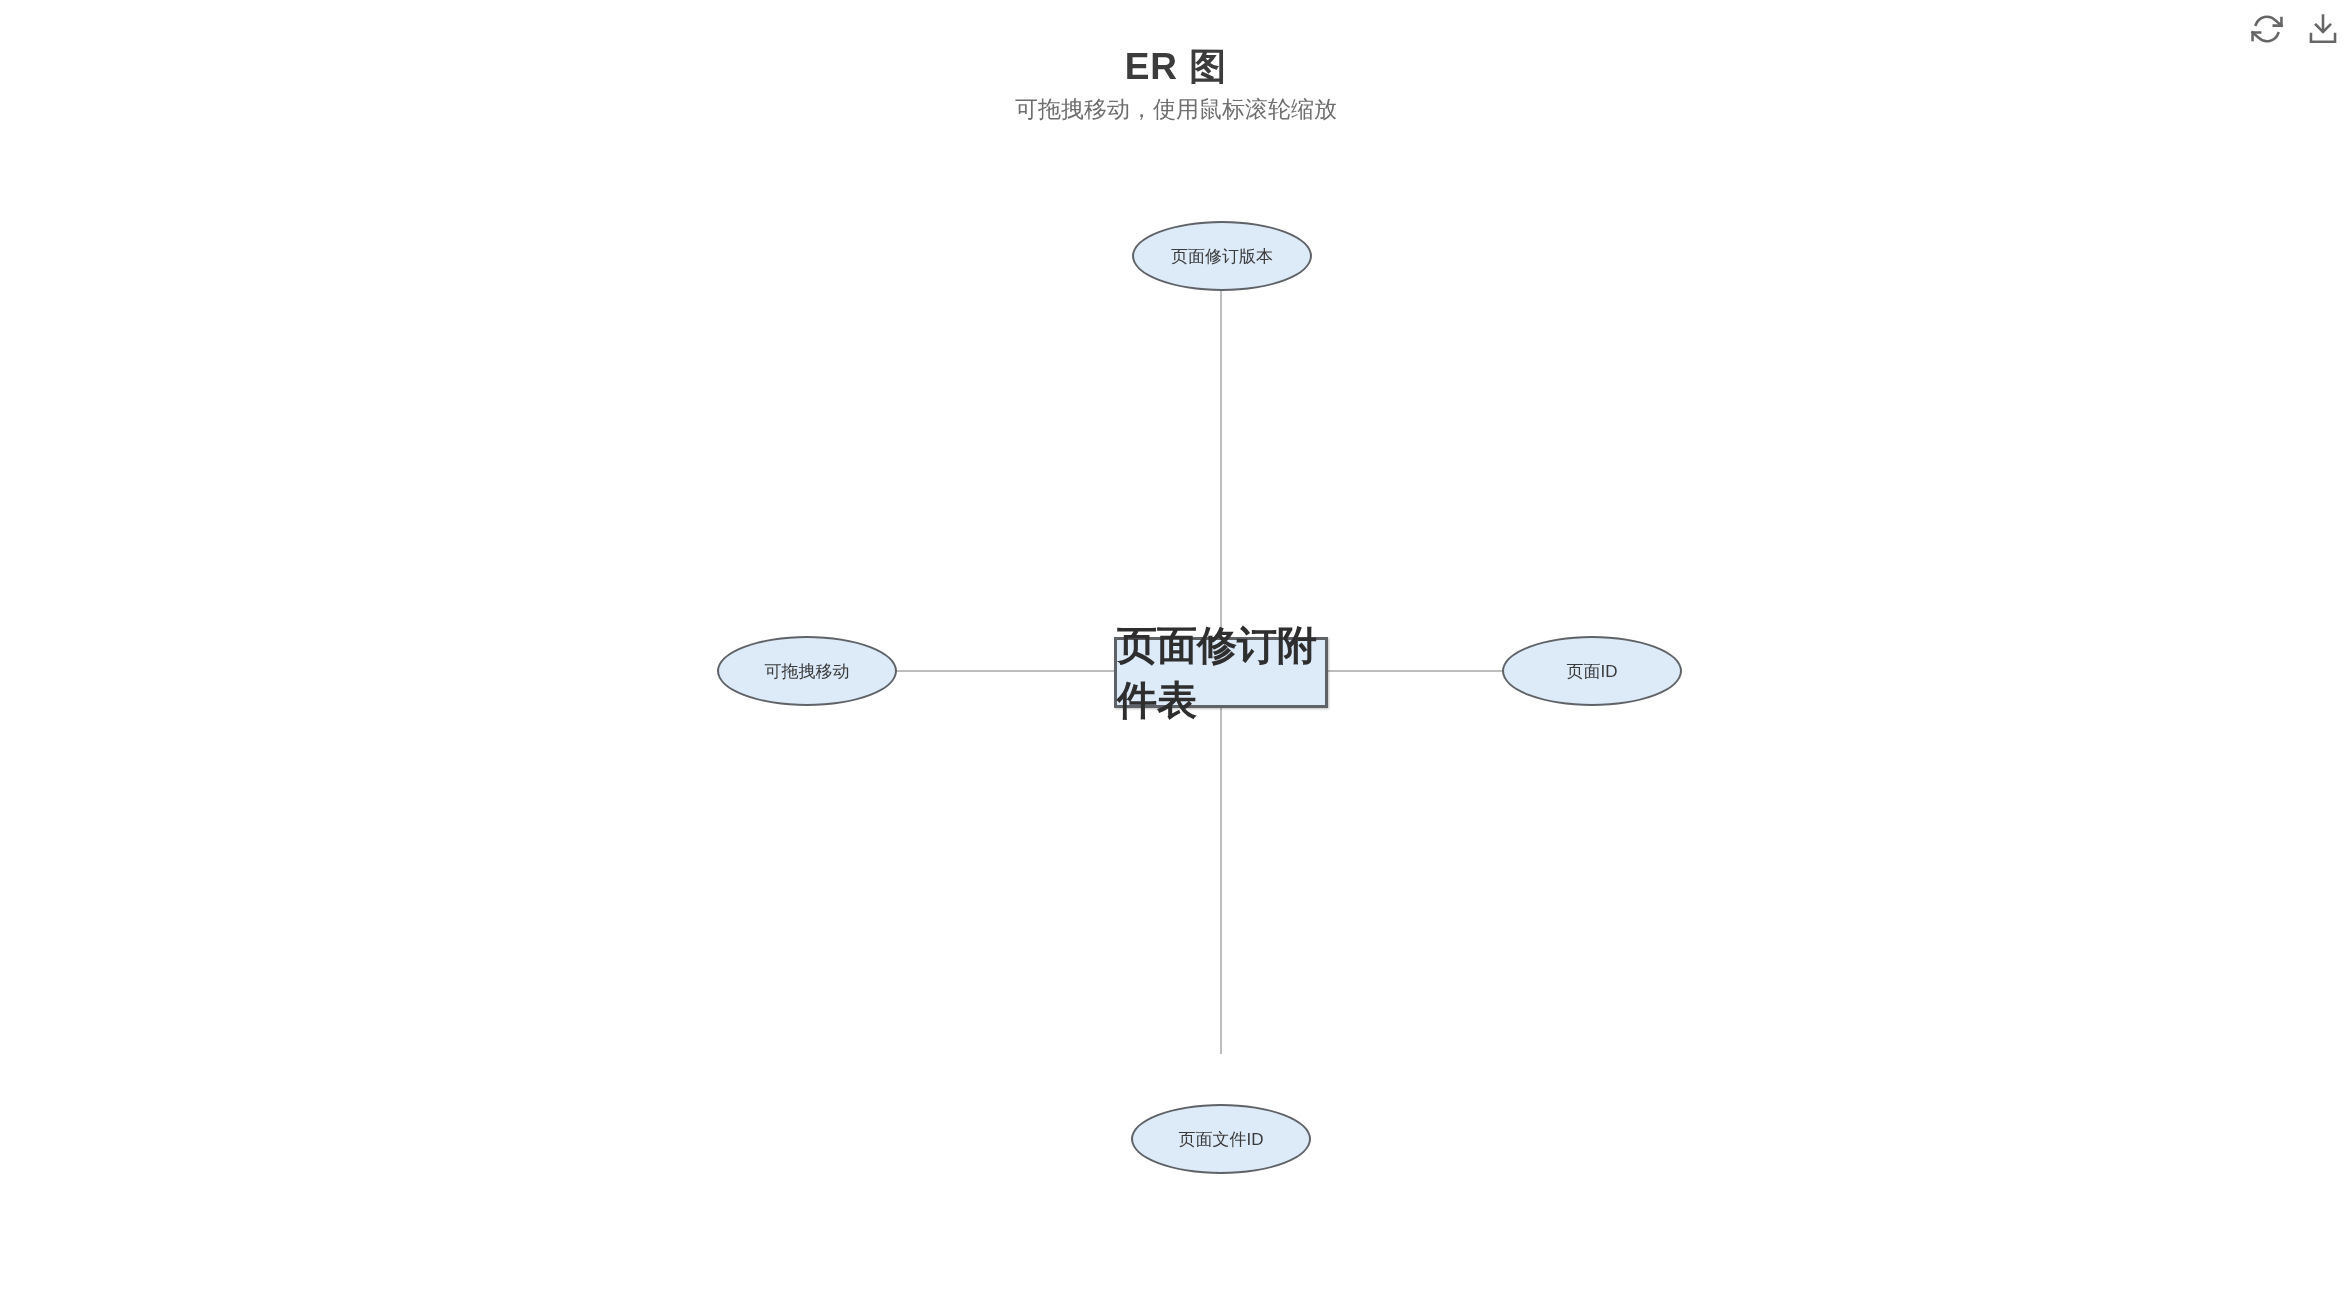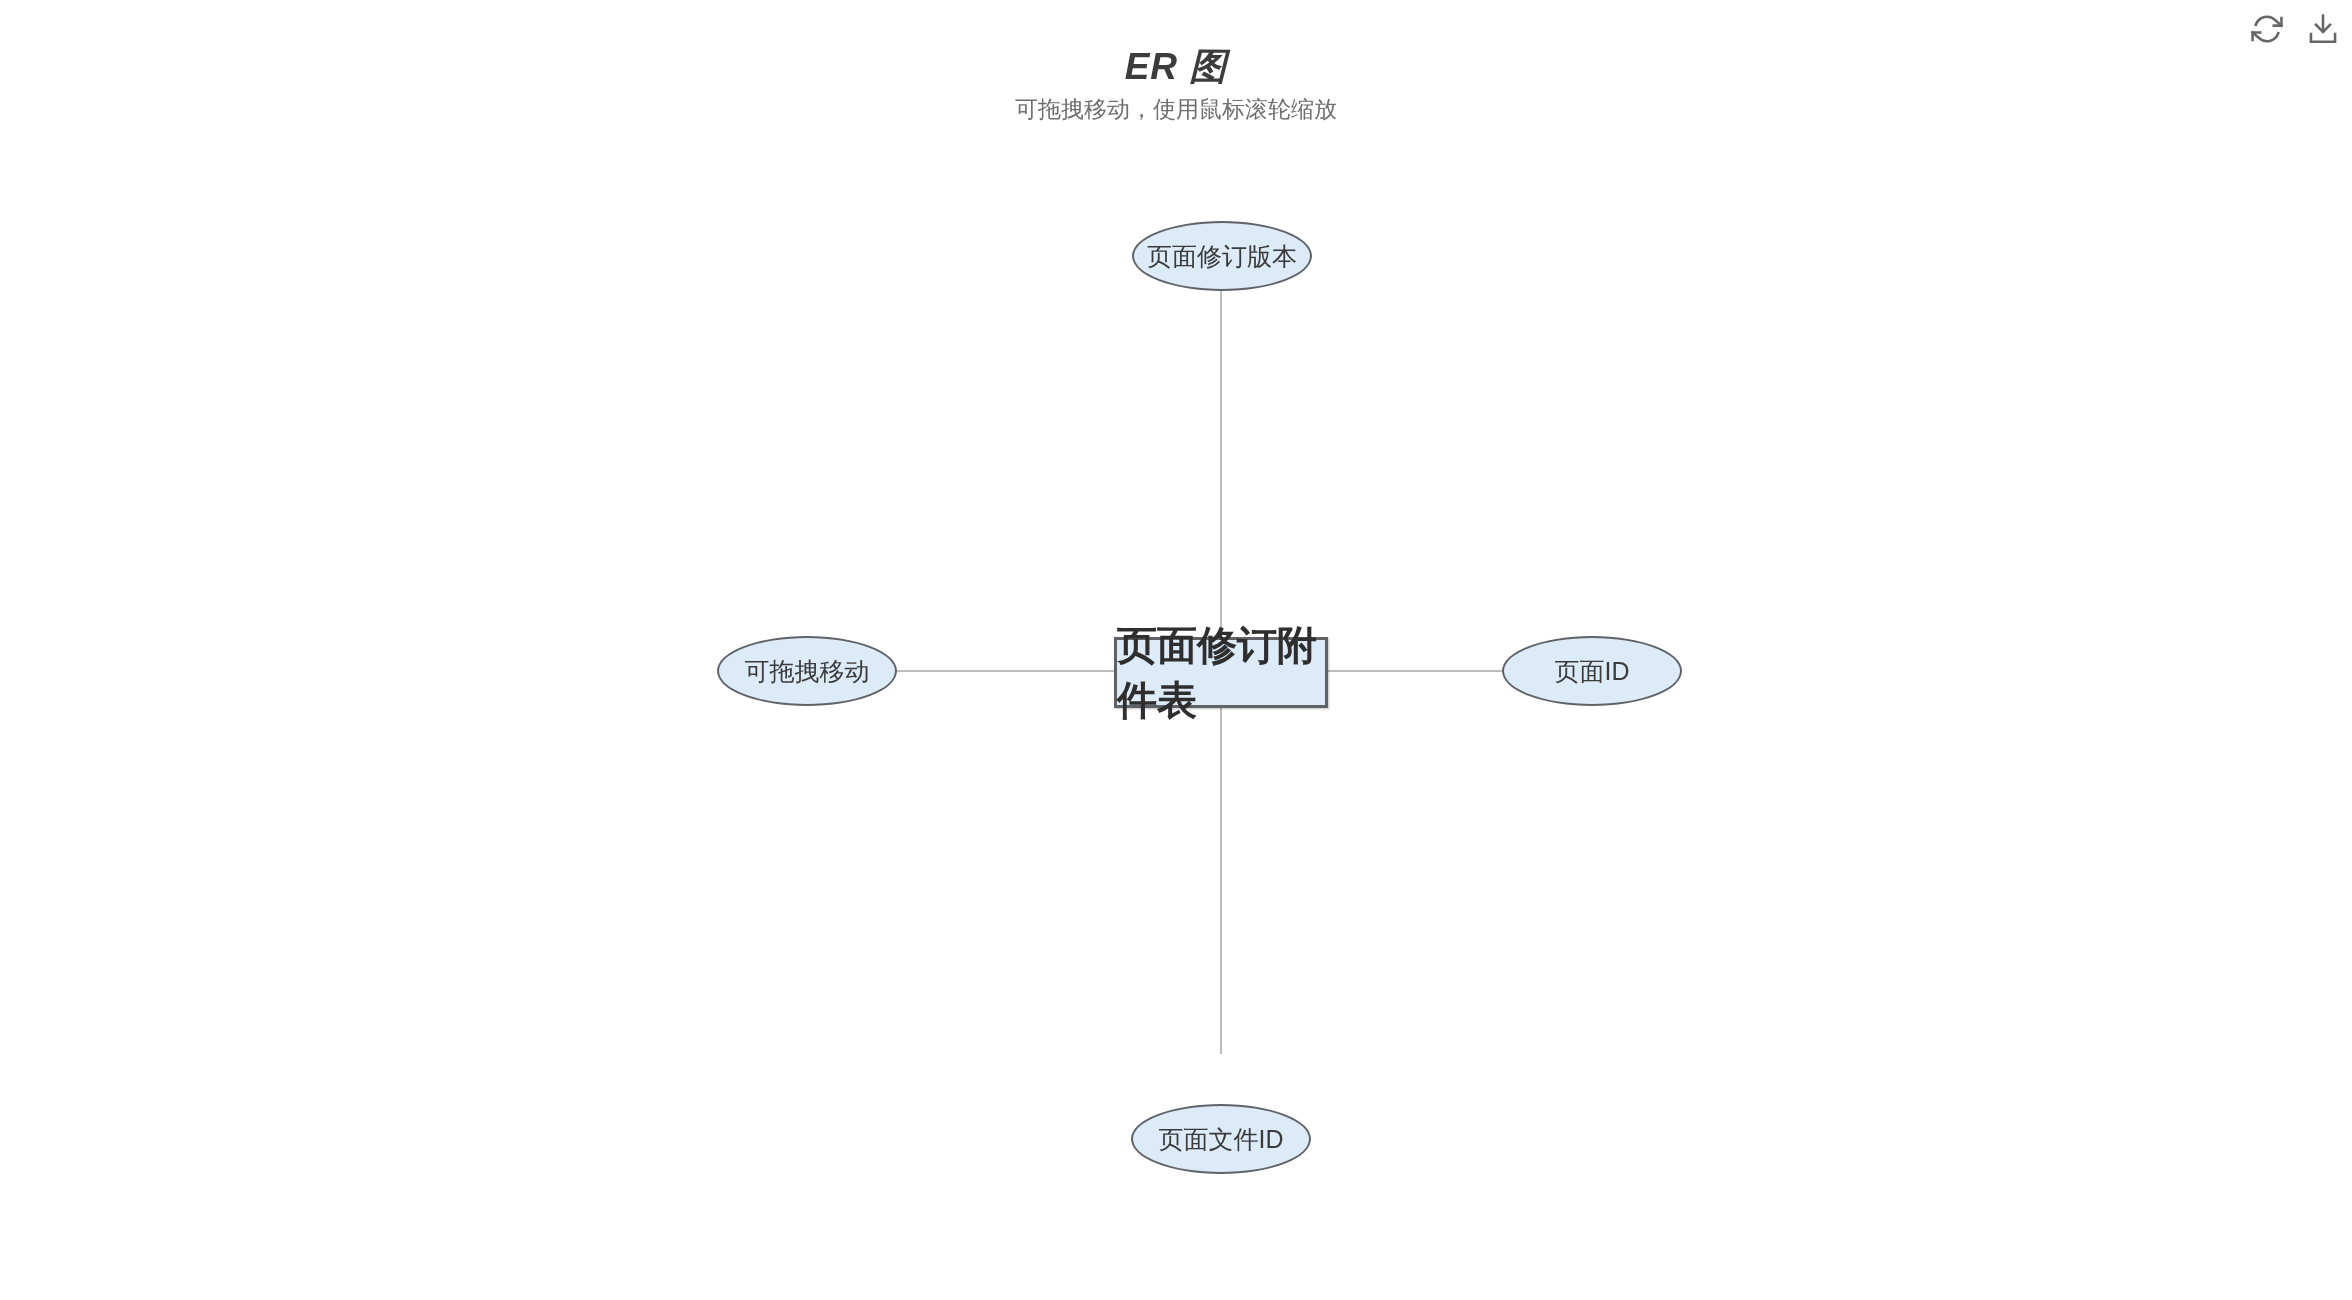--- a/index.html
+++ b/index.html
@@ -20,21 +20,20 @@
   }
   .header {
     position: absolute; top: 0; left: 0; width: 100%;
     text-align: center;
   }
   .title {
     margin-top: 42px;
     font-size: 37px; font-weight: 700;
     color: var(--title-color);
     letter-spacing: 1px;
-    font-style: italic;
   }
   .subtitle {
     margin-top: 2px;
     font-size: 23px;
     color: var(--subtitle-color);
   }
   .toolbar {
     position: absolute; top: 12px; right: 11px;
     display: flex; gap: 20px; align-items: center;
   }
@@ -66,21 +65,21 @@
     cursor: move;
   }
   .ellipse {
     position: absolute;
     width: 180px; height: 70px;
     box-sizing: border-box;
     background: var(--node-fill);
     border: 2px solid var(--node-border);
     border-radius: 50%;
     display: flex; align-items: center; justify-content: center;
-    font-size: 25px; color: #3a3a3a;
+    font-size: 17px; color: #3a3a3a;
     cursor: move;
   }
   .attr-top    { left: 1132px; top: 221px; }
   .attr-left   { left: 717px;  top: 636px; }
   .attr-right  { left: 1502px; top: 636px; }
   .attr-bottom { left: 1131px; top: 1104px; }
 </style>
 </head>
 <body>
 

